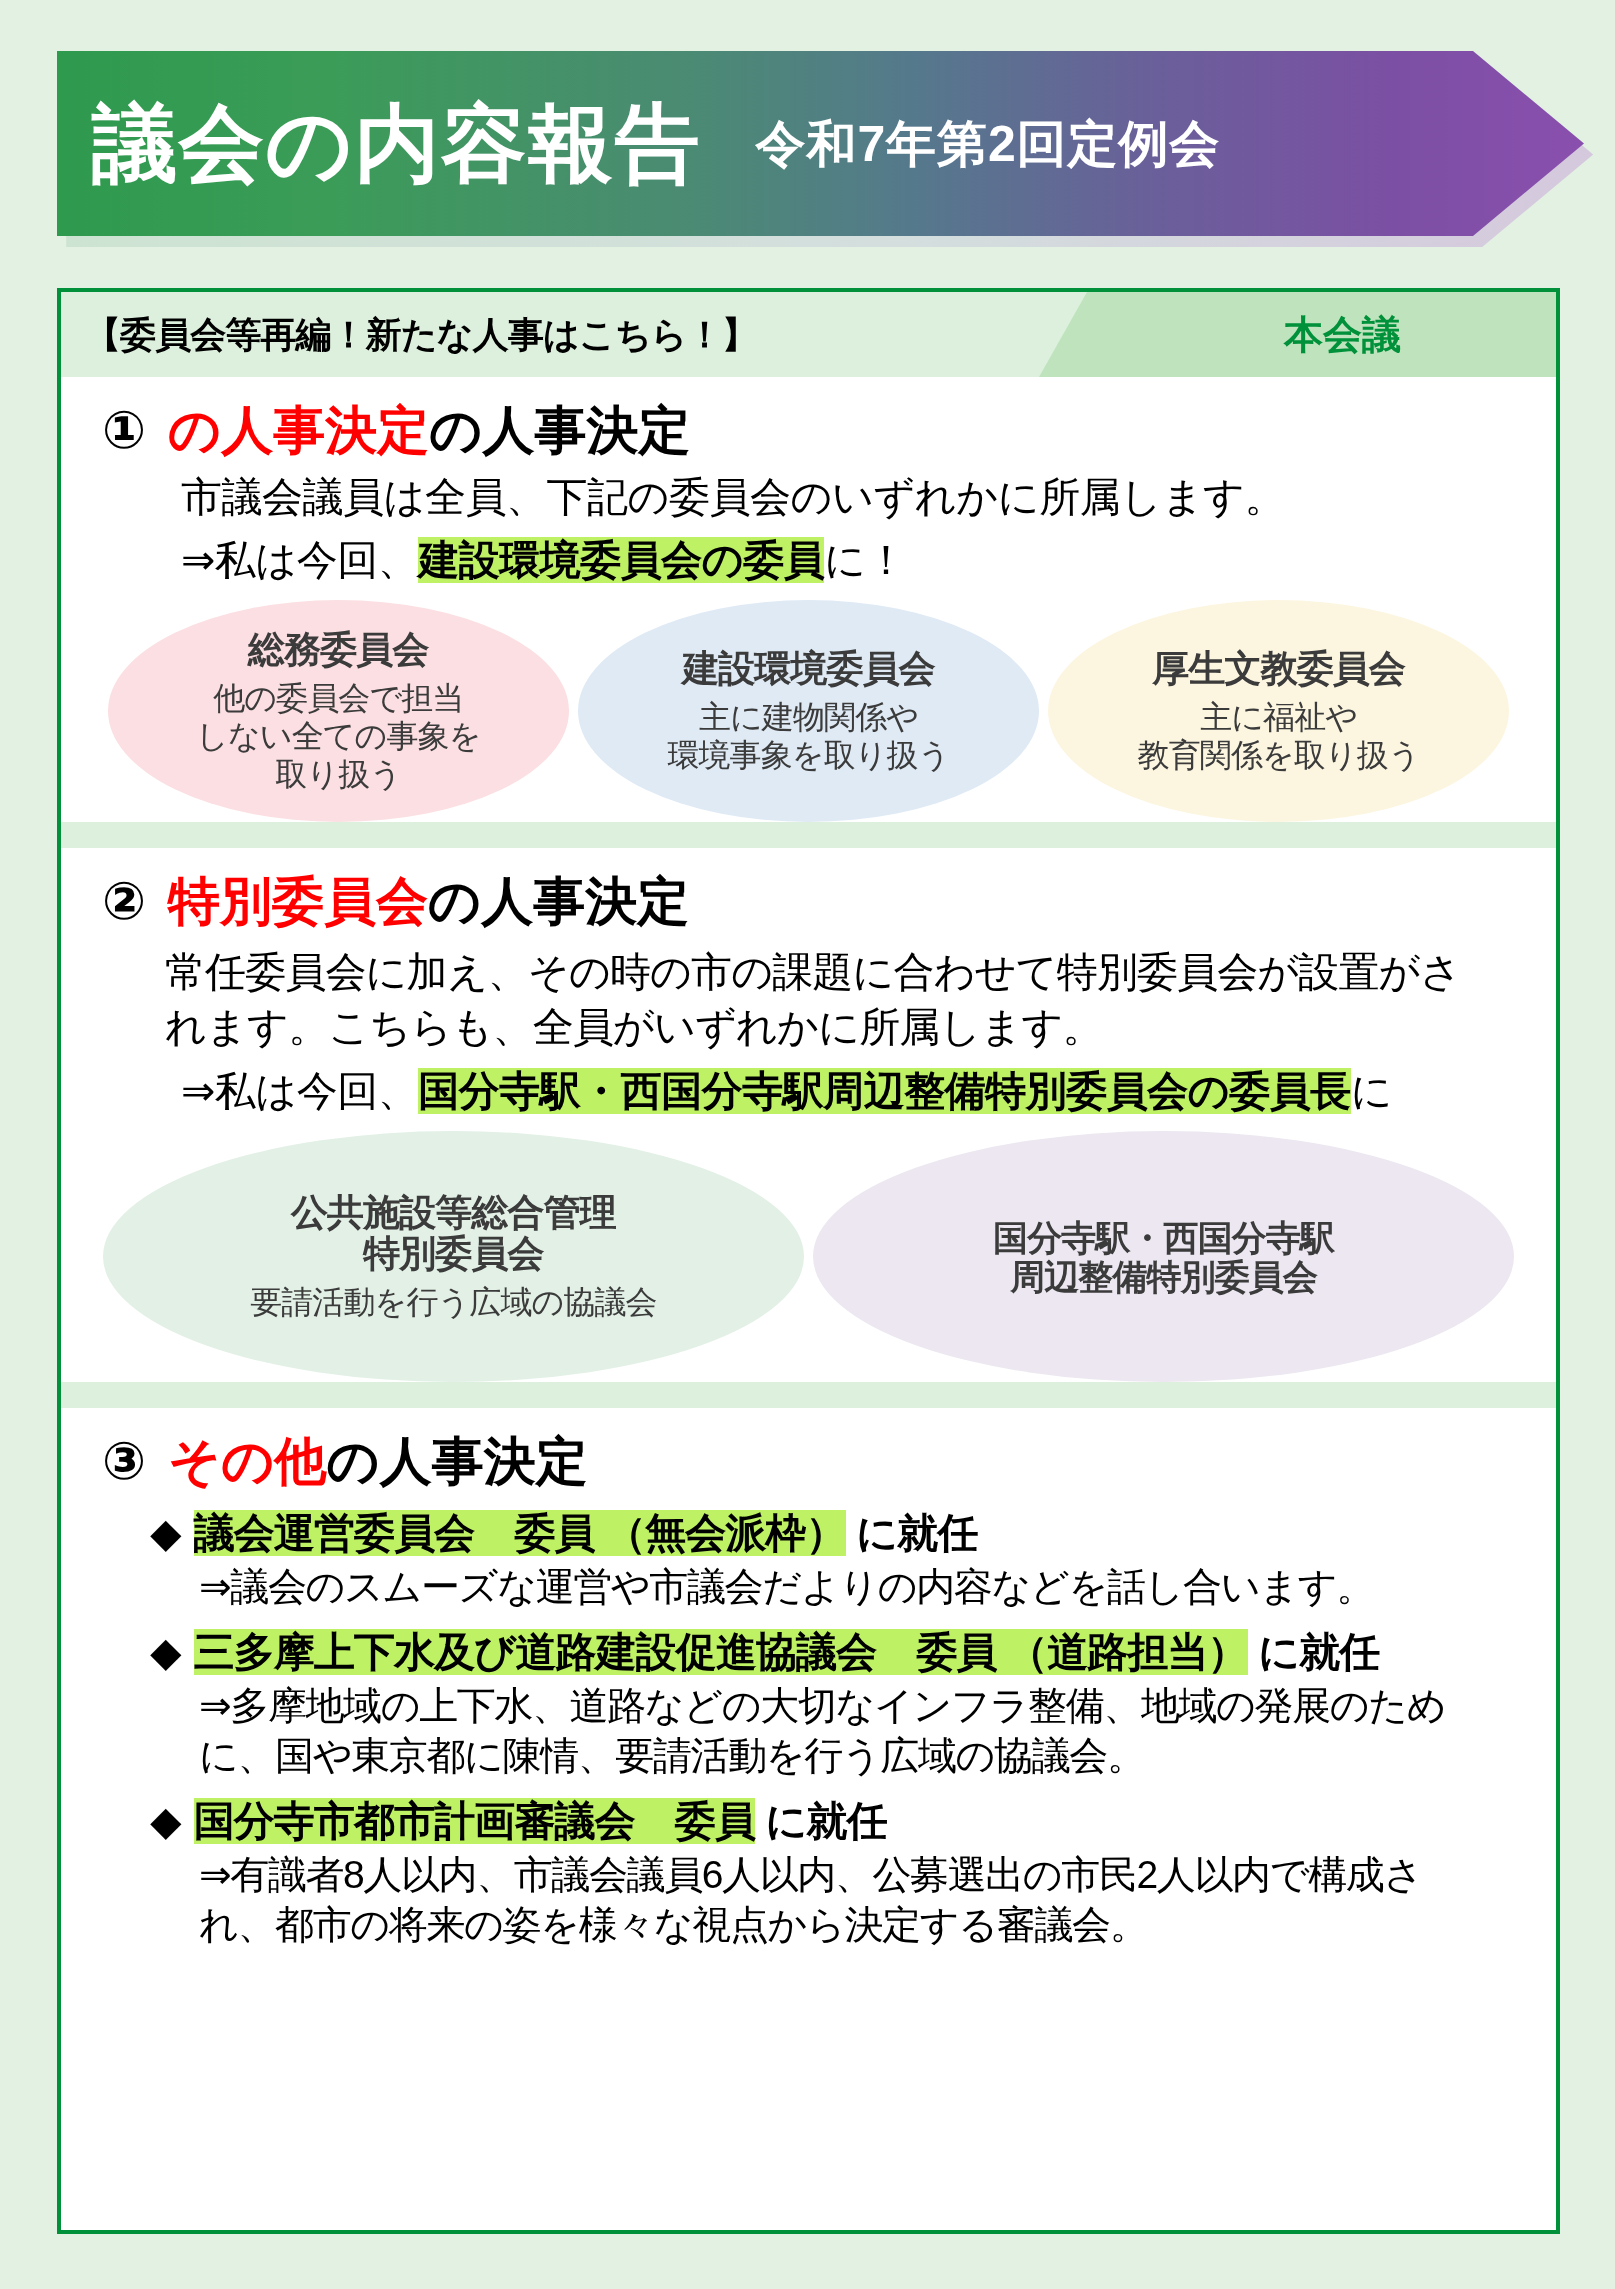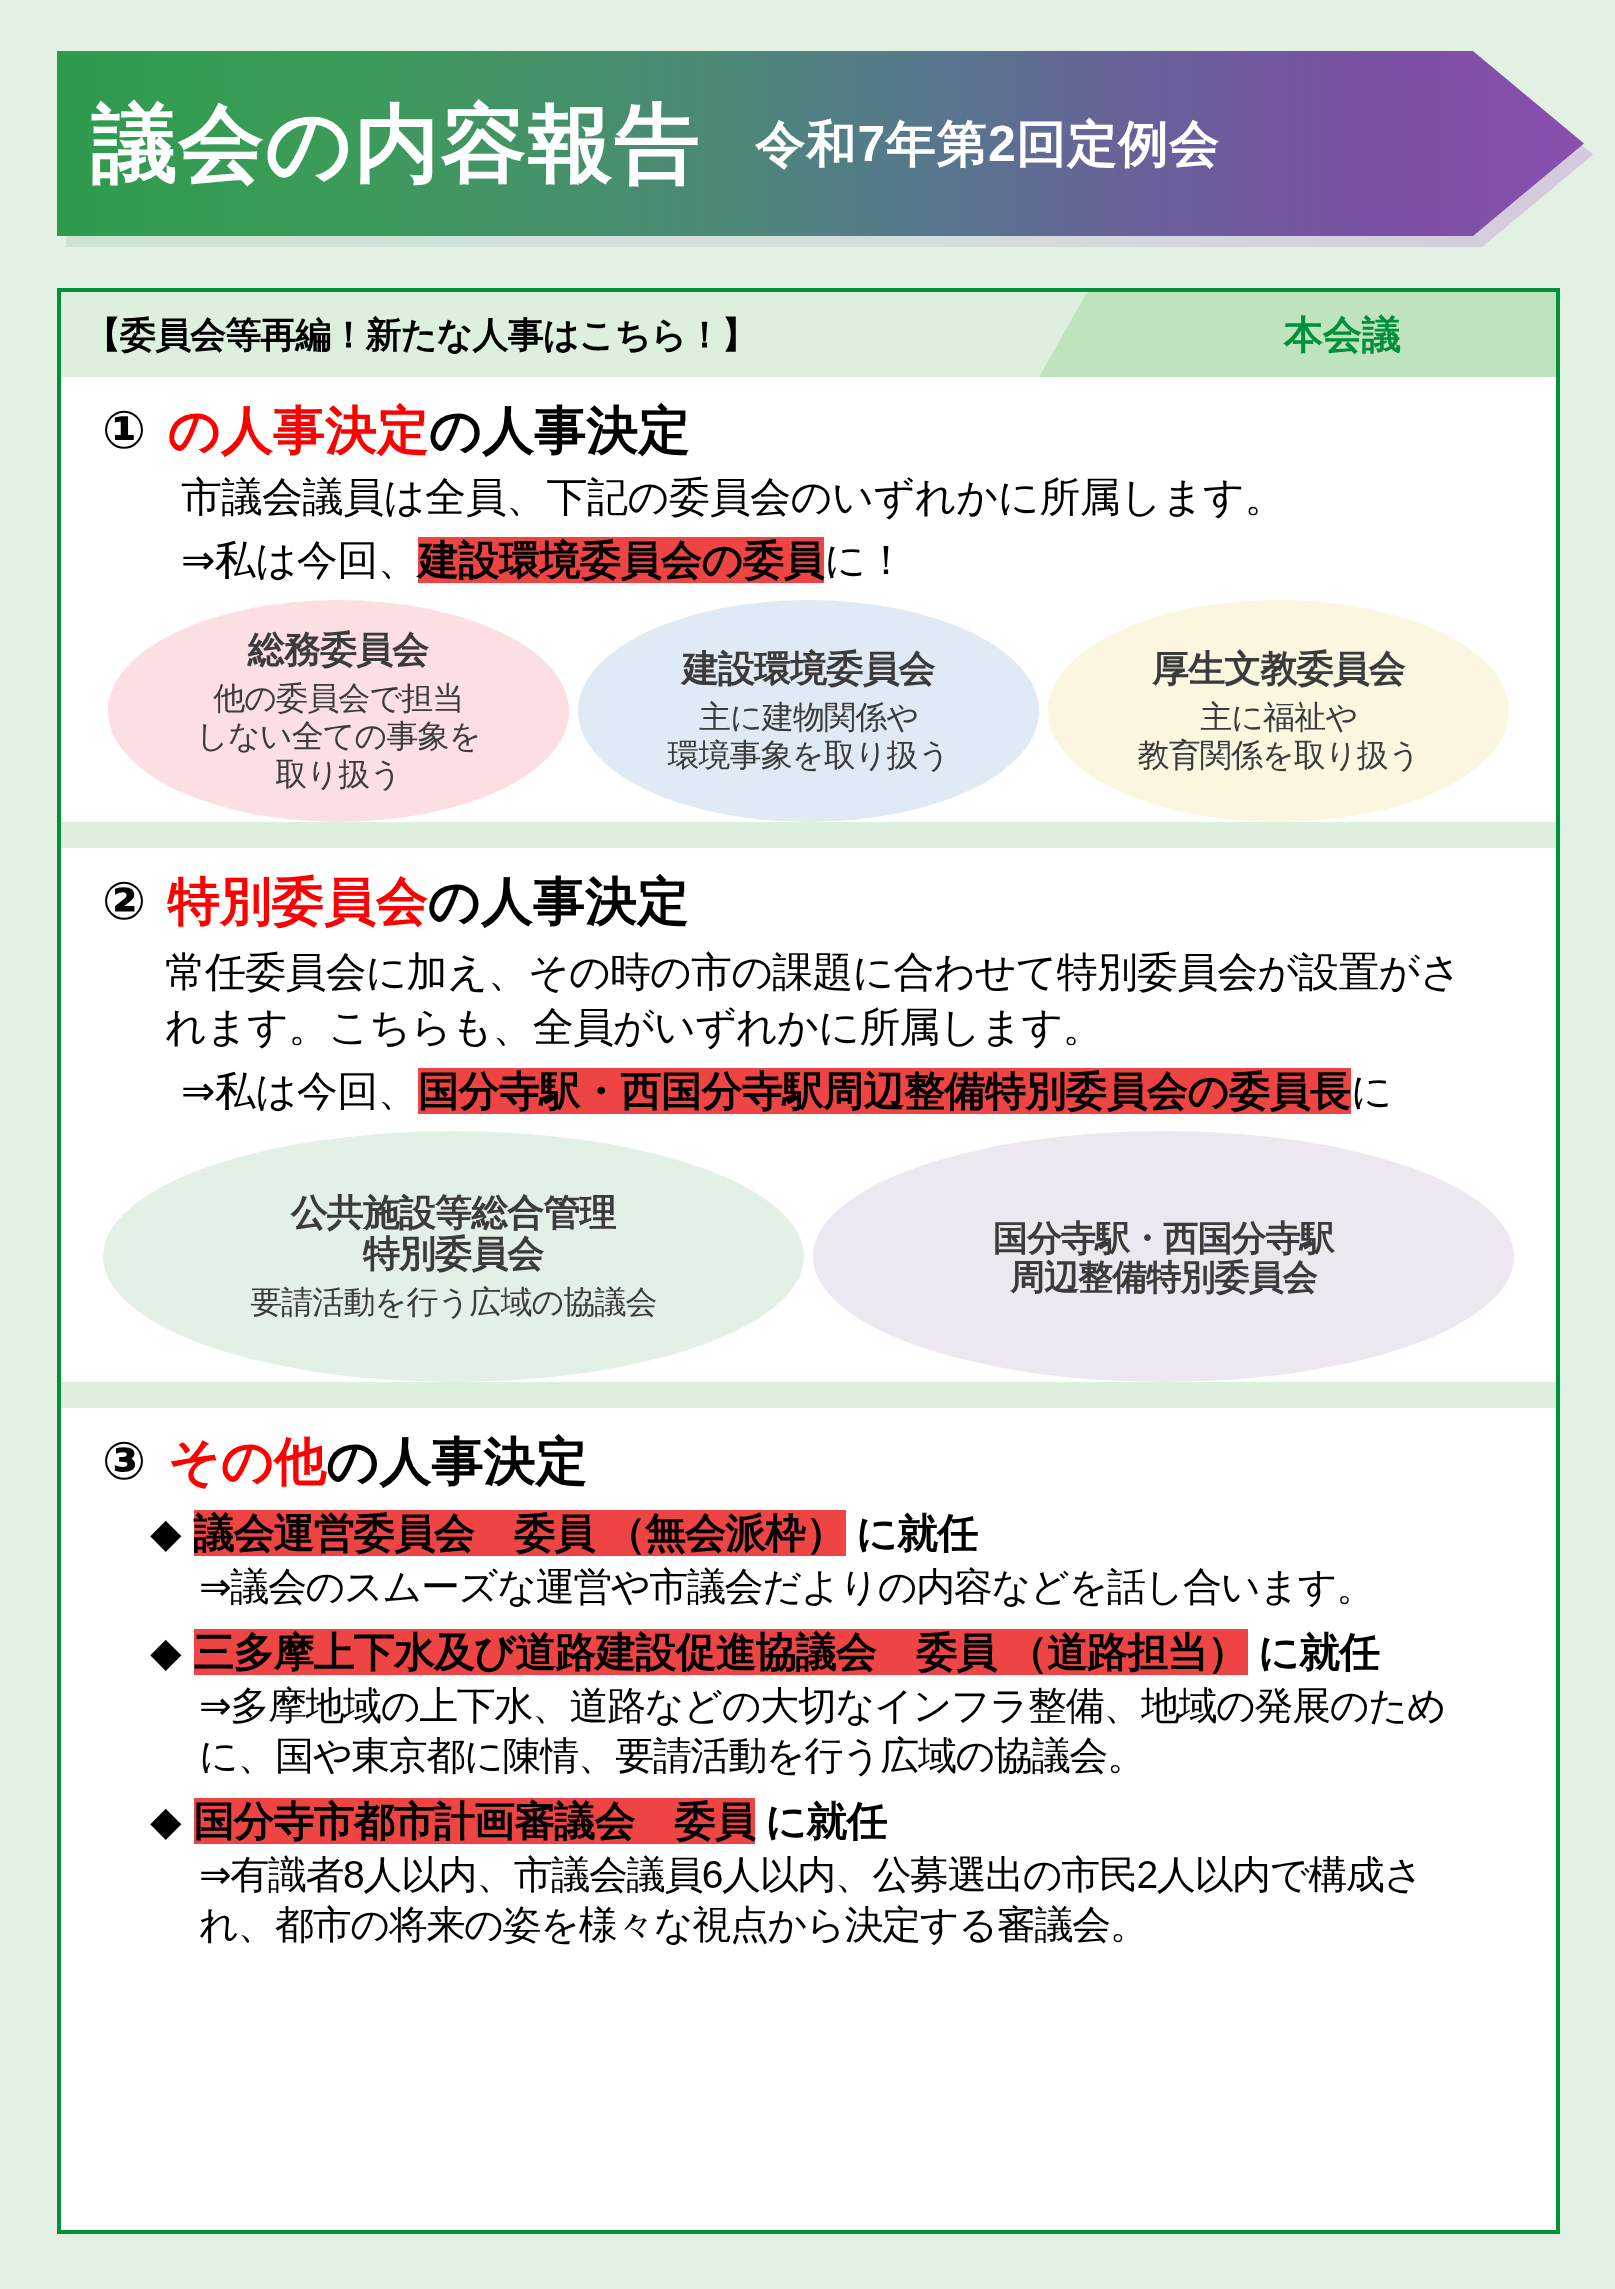--- a/index.html
+++ b/index.html
@@ -149,21 +149,21 @@
     letter-spacing: -0.5px;
   }
   .body-para {
     font-size: 41px;
     color: #000000;
     margin: 13px 74px 0 104px;
     line-height: 1.34;
     letter-spacing: -0.9px;
   }
   .hl {
-    background: #ef4444;
+    background: #bef264;
     font-weight: bold;
   }
 
   
   .ellipse-row {
     display: flex;
     justify-content: center;
     align-items: center;
     margin-top: 13px;
     gap: 9.2px;

